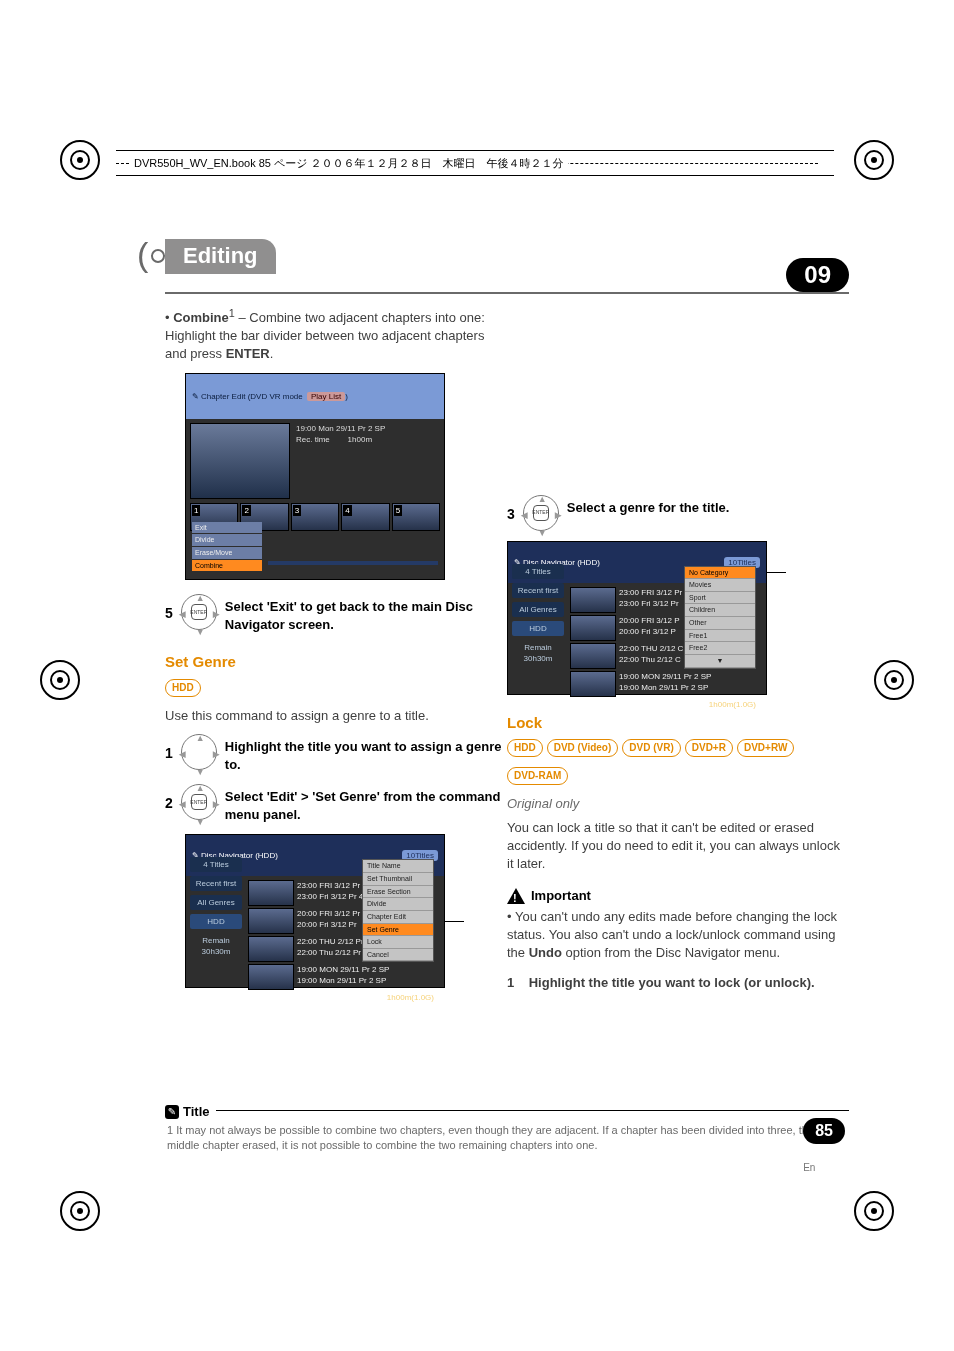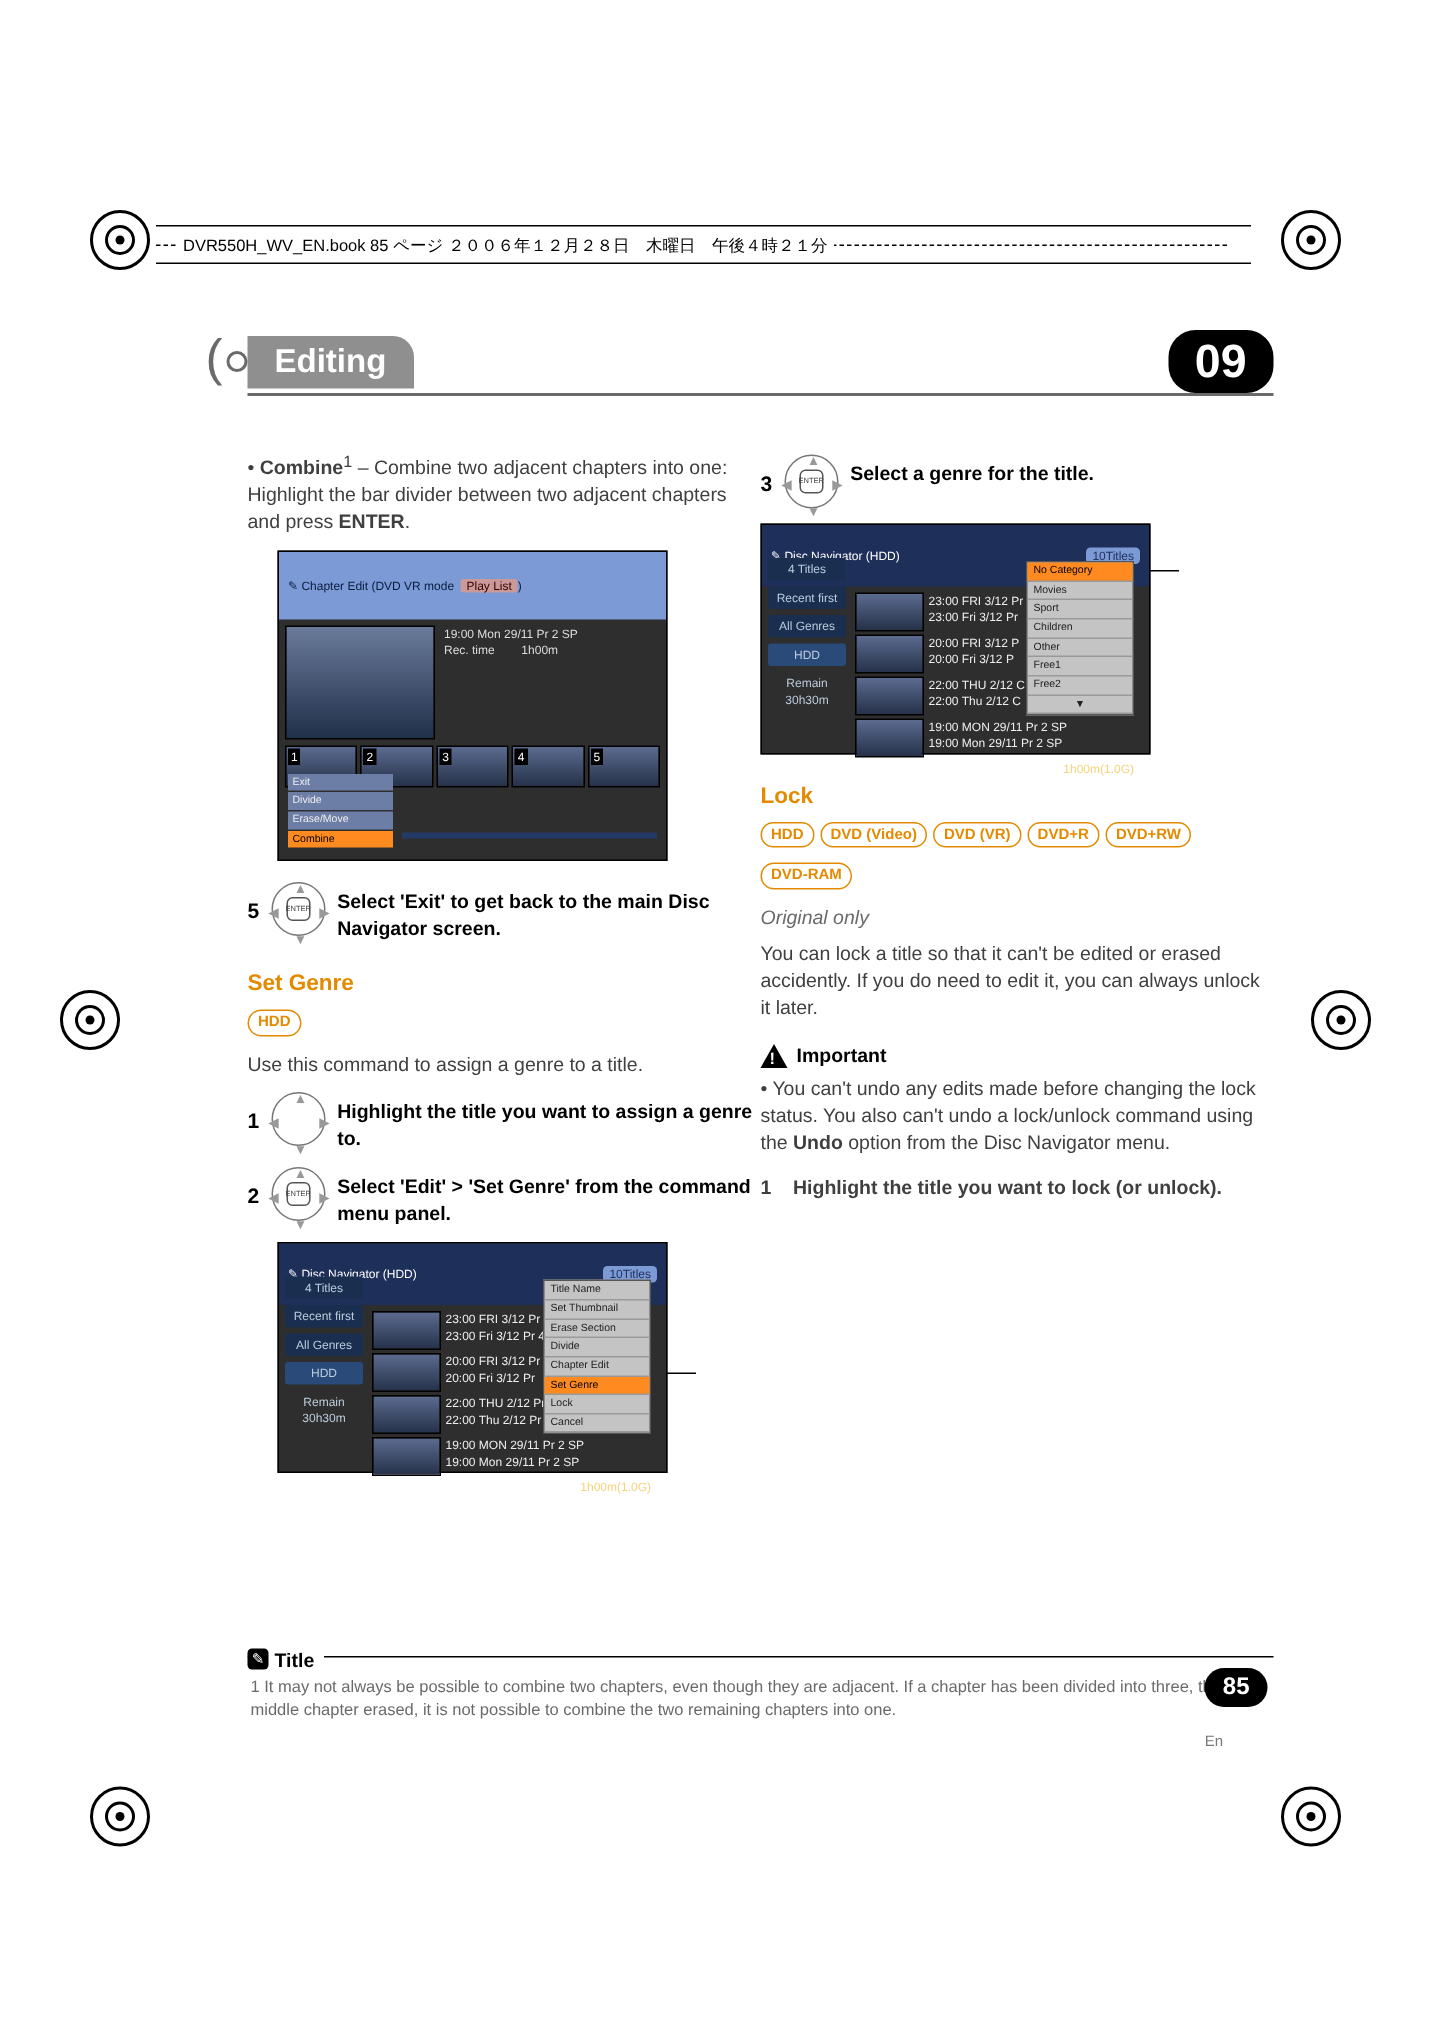--- a/index.html
+++ b/index.html
@@ -8,36 +8,36 @@
   .align-circle-outer { width: 40px; height: 40px; border: 2px solid #000; border-radius: 50%; display:flex; align-items:center; justify-content:center; }
   .align-circle-inner { width: 20px; height: 20px; border: 2px solid #000; border-radius: 50%; display:flex; align-items:center; justify-content:center;}
   .align-dot { width:6px; height:6px; background:#000; border-radius:50%; }
   .mark-tl { top: 140px; left: 60px; }
   .mark-tr { top: 140px; right: 60px; }
   .mark-bl { bottom: 120px; left: 60px; }
   .mark-br { bottom: 120px; right: 60px; }
   .mark-ml { top: 660px; left:40px; }
   .mark-mr { top: 660px; right:40px; }
 
-  .top-strip { position:absolute; top:150px; left:104px; right:120px; border-top:1px solid #000; border-bottom:1px solid #000; height:26px; display:flex; align-items:center; padding-left:14px; font-size:11px; color:#000;}
+  .top-strip { position:absolute; top:150px; left:116px; right:120px; border-top:1px solid #000; border-bottom:1px solid #000; height:26px; display:flex; align-items:center; padding-left:14px; font-size:11px; color:#000;}
   .top-strip .dline { border-top:1px dashed #000; width:calc(100% - 16px); position:absolute; top:50%; left:0px;}
   .top-strip span { position:relative; background:#fff; padding:0 4px;}
 
   .page { position:absolute; top:220px; left:165px; right:105px; }
 
   
   .chapter-bar { display:flex; align-items:center; border-bottom: 2px solid #6a6a6a; }
   .chap-left { background:#908f8f; color:#fff; font-size:22px; font-weight:bold; padding:4px 18px 5px 18px; border-top-right-radius:14px; position:relative; }
   .chap-left::before { content:""; position:absolute; left:-14px; top:50%; width:10px; height:10px; border:2px solid #6a6a6a; border-radius:50%; transform:translateY(-50%); background:#fff;}
   .chap-left::after { content:""; position:absolute; left:-20px; top:0; bottom:0; width:2px;}
   .chap-left .open-paren{position:absolute;left:-28px;top:-4px;font-size:34px;font-weight:normal;color:#6a6a6a;}
   .chap-spacer { flex:1; }
-  .chap-right { background:#000; color:#fff; font-size:31px; font-weight:bold; padding:3px 18px; border-radius:18px; }
-
-  .cols { display:flex; margin-top:37px; }
+  .chap-right { background:#000; color:#fff; font-size:24px; font-weight:bold; padding:3px 18px; border-radius:18px;margin-top:38px; }
+
+  .cols { display:flex; margin-top:12px;align-items:flex-end; }
   .col { width: 50%; font-size:13px; line-height:1.38; color:#3f3f3f; }
   .col p, .col ul, .col .step { margin-bottom:8px;}
   ul { list-style:none; }
   ul li::before { content:"• "; }
 
   .section-h { color:#e48a00; font-size:15px; font-weight:bold; margin-top:18px; margin-bottom:6px; }
   .pill-row { display:flex; gap:4px; flex-wrap:wrap; margin:4px 0 10px 0;}
   .pill { border:1px solid #e48a00; color:#e48a00; border-radius:12px; padding:1px 6px; font-size:10px; font-weight:bold; }
   .italic-note { color:#6a6a6a; font-style:italic; margin-bottom:6px; }
   .important-head { display:flex; align-items:center; gap:6px; color:#000; font-weight:bold; margin-top:14px; margin-bottom:4px;}

